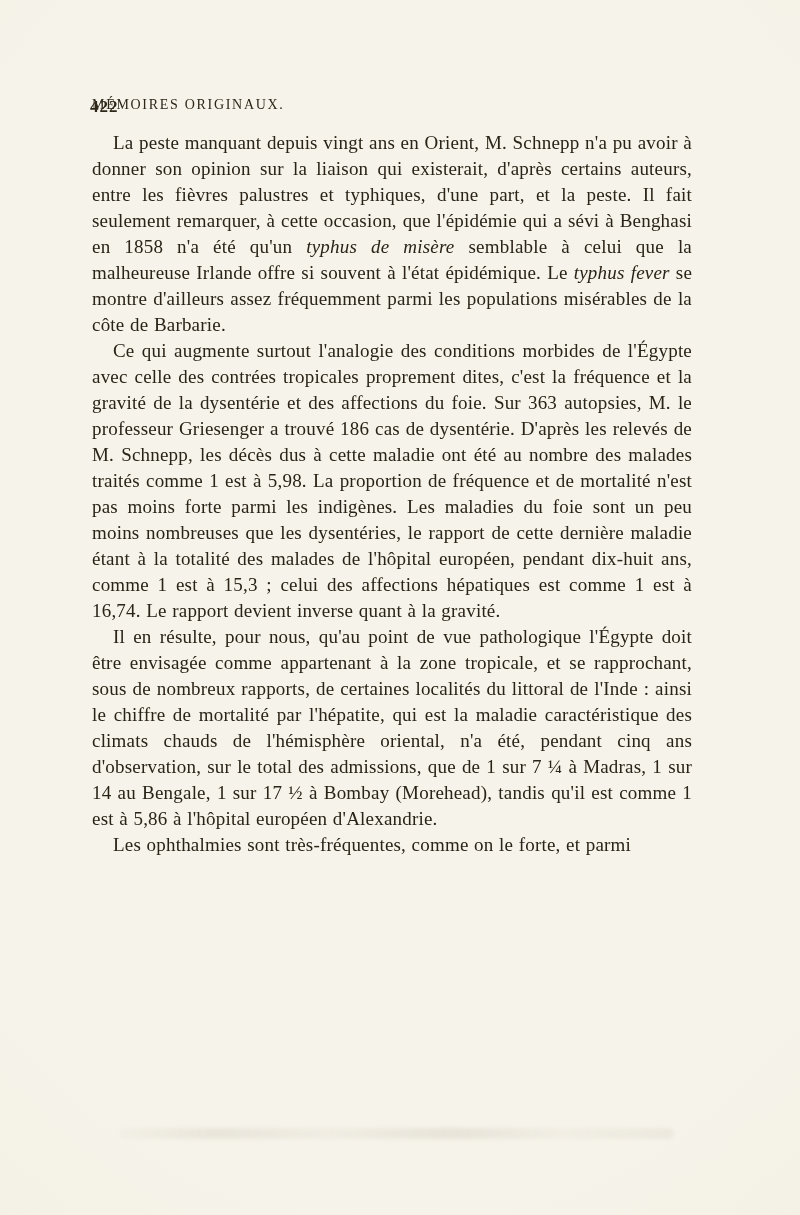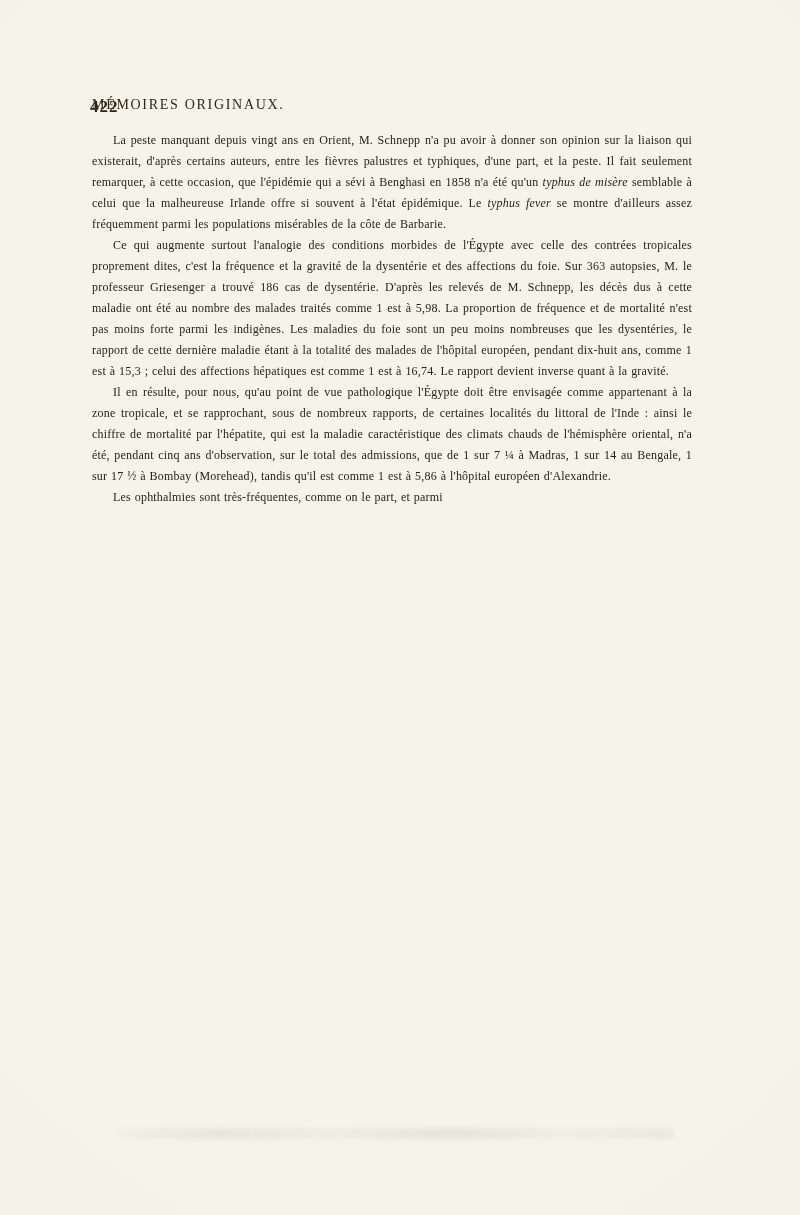--- a/index.html
+++ b/index.html
@@ -37,22 +37,22 @@
       font-weight: bold;
       letter-spacing: 1px;
     }
     .running-title {
       display: block;
       font-size: 14px;
       font-weight: normal;
       letter-spacing: 1.7px;
     }
     .text-block {
-      font-size: 12px;
-      line-height: 21px;
+      font-size: 19px;
+      line-height: 26px;
       text-align: justify;
       color: #2a2317;
       letter-spacing: 0.2px;
       word-spacing: 0.6px;
       hyphens: auto;
     }
     .para {
       margin: 0;
       text-indent: 21px;
     }
@@ -79,17 +79,17 @@
 <div class="page">
   <div class="content">
     <div class="header">
       <span class="page-number">422</span>
       <span class="running-title">MÉMOIRES ORIGINAUX.</span>
     </div>
     <div class="text-block" style="color: rgb(42, 35, 23);">
         <p class="para"><span>La peste manquant depuis vingt ans en Orient, M. Schnepp n'a pu avoir à donner son opinion sur la liaison qui existerait, d'après certains auteurs, entre les fièvres palustres et typhiques, d'une part, et la peste. Il fait seulement remarquer, à cette occasion, que l'épidémie qui a sévi à Benghasi en 1858 n'a été qu'un </span><em>typhus de misère</em><span> semblable à celui que la malheureuse Irlande offre si souvent à l'état épidémique. Le </span><em>typhus fever</em><span> se montre d'ailleurs assez fréquemment parmi les populations misérables de la côte de Barbarie.</span></p>
         <p class="para"><span>Ce qui augmente surtout l'analogie des conditions morbides de l'Égypte avec celle des contrées tropicales proprement dites, c'est la fréquence et la gravité de la dysentérie et des affections du foie. Sur 363 autopsies, M. le professeur Griesenger a trouvé 186 cas de dysentérie. D'après les relevés de M. Schnepp, les décès dus à cette maladie ont été au nombre des malades traités comme 1 est à 5,98. La proportion de fréquence et de mortalité n'est pas moins forte parmi les indigènes. Les maladies du foie sont un peu moins nombreuses que les dysentéries, le rapport de cette dernière maladie étant à la totalité des malades de l'hôpital européen, pendant dix-huit ans, comme 1 est à 15,3 ; celui des affections hépatiques est comme 1 est à 16,74. Le rapport devient inverse quant à la gravité.</span></p>
         <p class="para"><span>Il en résulte, pour nous, qu'au point de vue pathologique l'Égypte doit être envisagée comme appartenant à la zone tropicale, et se rapprochant, sous de nombreux rapports, de certaines localités du littoral de l'Inde : ainsi le chiffre de mortalité par l'hépatite, qui est la maladie caractéristique des climats chauds de l'hémisphère oriental, n'a été, pendant cinq ans d'observation, sur le total des admissions, que de 1 sur 7 ¼ à Madras, 1 sur 14 au Bengale, 1 sur 17 ½ à Bombay (Morehead), tandis qu'il est comme 1 est à 5,86 à l'hôpital européen d'Alexandrie.</span></p>
-        <p class="para"><span>Les ophthalmies sont très-fréquentes, comme on le part, et parmi</span></p>
+        <p class="para"><span>Les ophthalmies sont très-fréquentes, comme on le forte, et parmi</span></p>
       </div>
   </div>
   <div class="bleed-artifact"></div>
 </div>
 
 </body></html>

